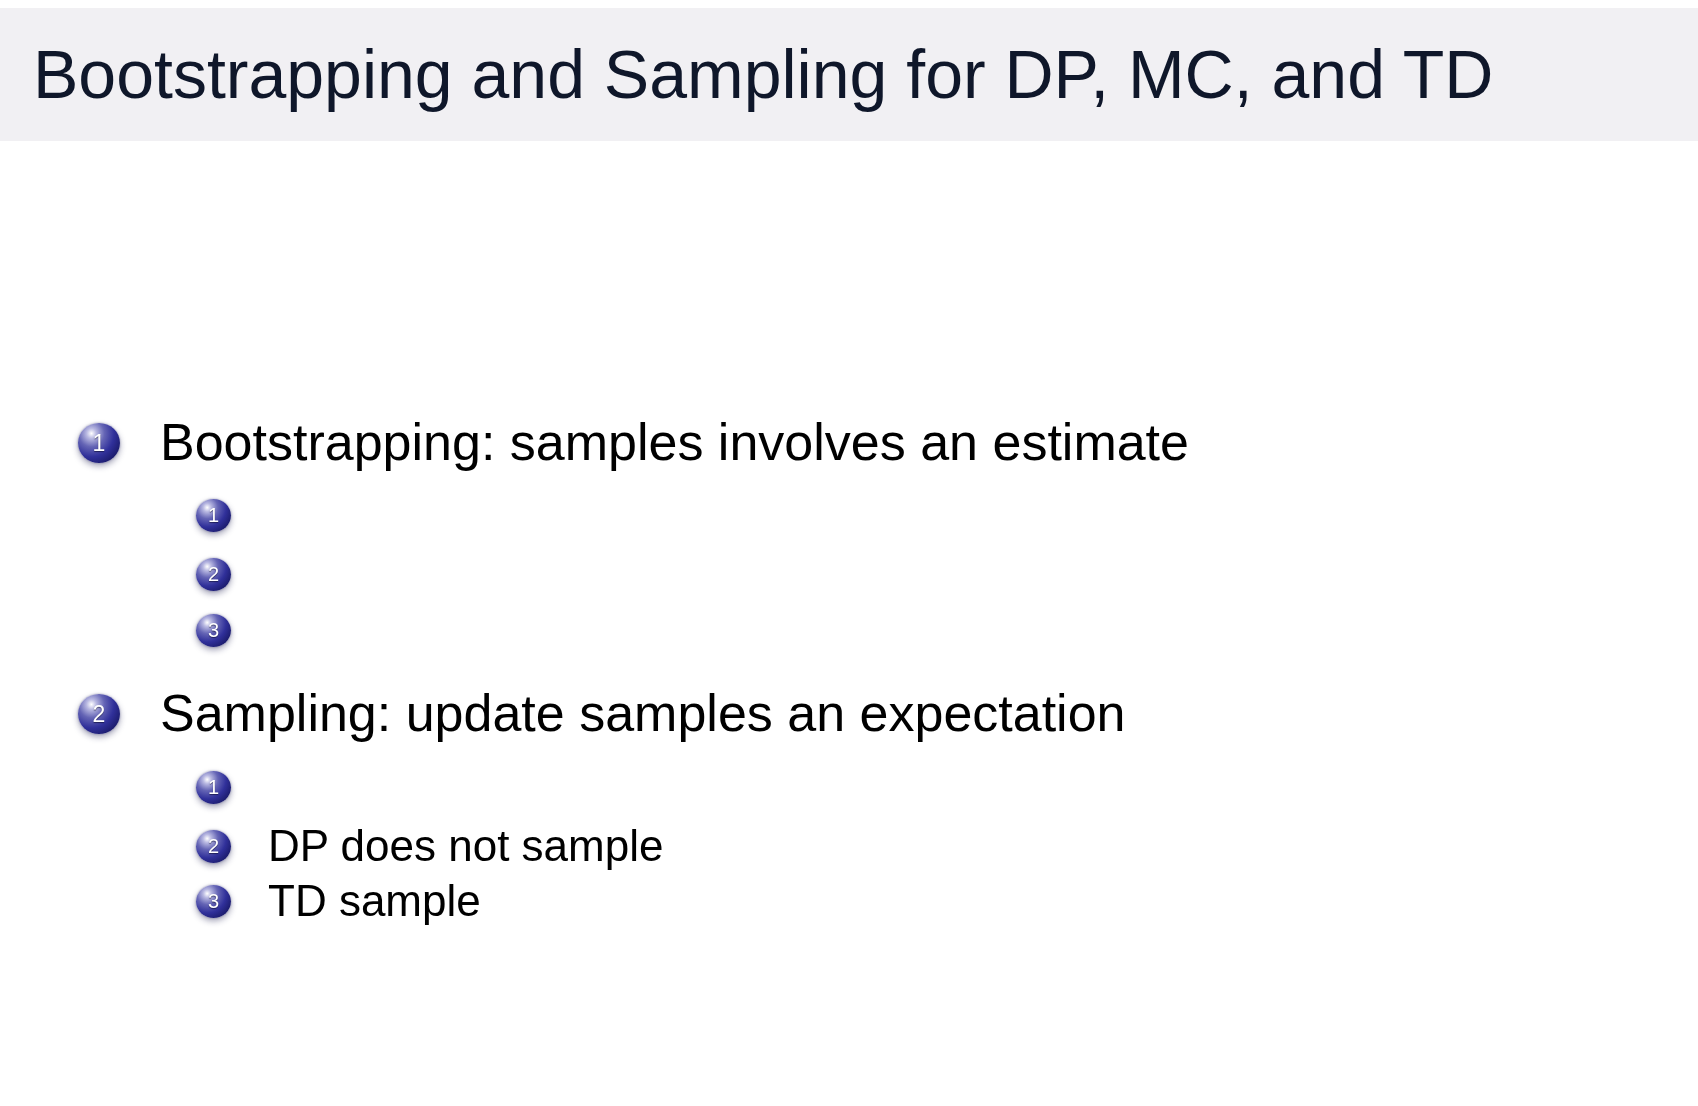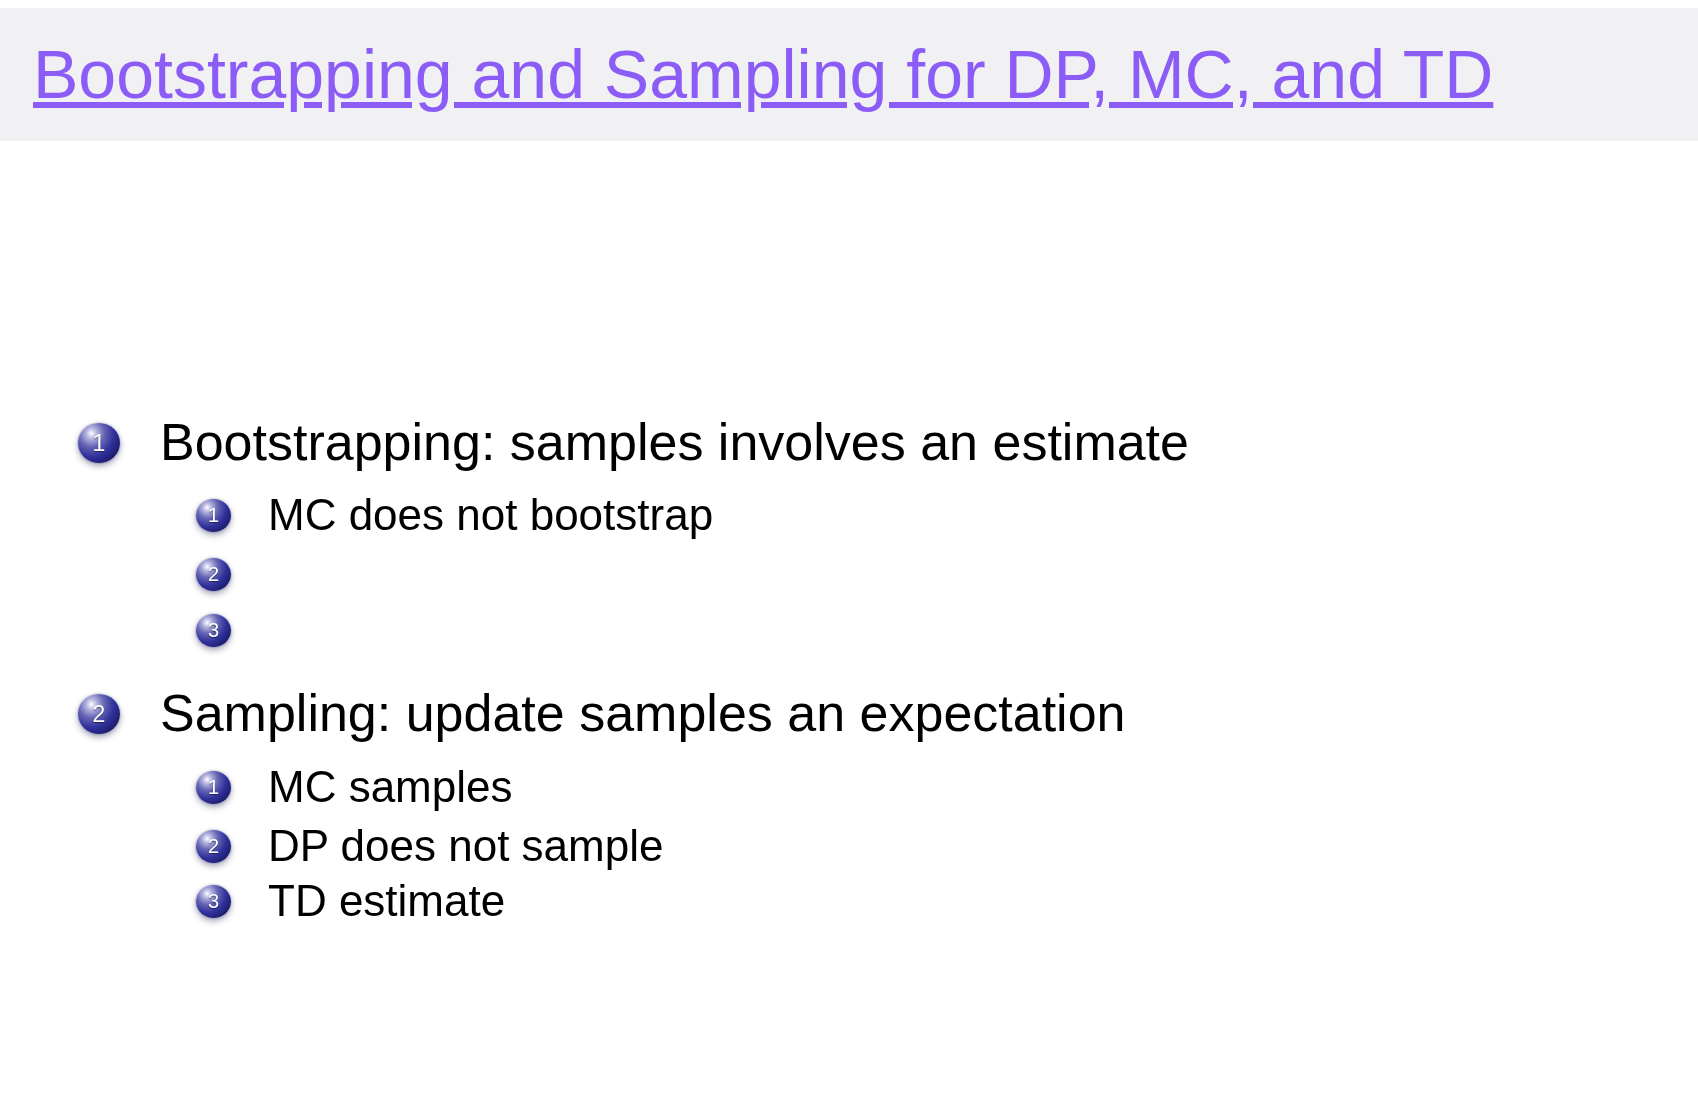--- a/index.html
+++ b/index.html
@@ -25,22 +25,21 @@
     height: 133px;
     background: #f1f0f3;
   }
   .title {
     margin: 0;
     padding-left: 33px;
     font-size: 68px;
     font-weight: normal;
     line-height: 133px;
     white-space: nowrap;
-    color: #8b5cf6;
-    text-decoration: underline;
+    color: #0f172a;
   }
   
   .row {
     position: absolute;
     display: flex;
     align-items: center;
     white-space: nowrap;
   }
   .l1 {
     left: 78px;
@@ -99,21 +98,20 @@
       <span class="ball b1">
         <span class="num">1</span>
       </span>
       <span class="label">Bootstrapping: samples involves an estimate</span>
     </div>
 
     <div class="row l2 r1">
       <span class="ball b2">
         <span class="num">1</span>
       </span>
-      <span class="label">MC does not bootstrap</span>
     </div>
 
     <div class="row l2 r2">
       <span class="ball b2">
         <span class="num">2</span>
       </span>
     </div>
 
     <div class="row l2 r3">
       <span class="ball b2">
@@ -125,31 +123,30 @@
       <span class="ball b1">
         <span class="num">2</span>
       </span>
       <span class="label">Sampling: update samples an expectation</span>
     </div>
 
     <div class="row l2 r5">
       <span class="ball b2">
         <span class="num">1</span>
       </span>
-      <span class="label">MC samples</span>
     </div>
 
     <div class="row l2 r6">
       <span class="ball b2">
         <span class="num">2</span>
       </span>
       <span class="label">DP does not sample</span>
     </div>
 
     <div class="row l2 r7">
       <span class="ball b2">
         <span class="num">3</span>
       </span>
-      <span class="label">TD estimate</span>
+      <span class="label">TD sample</span>
     </div>
 
   </div>
 </div>
 
 </body></html>

